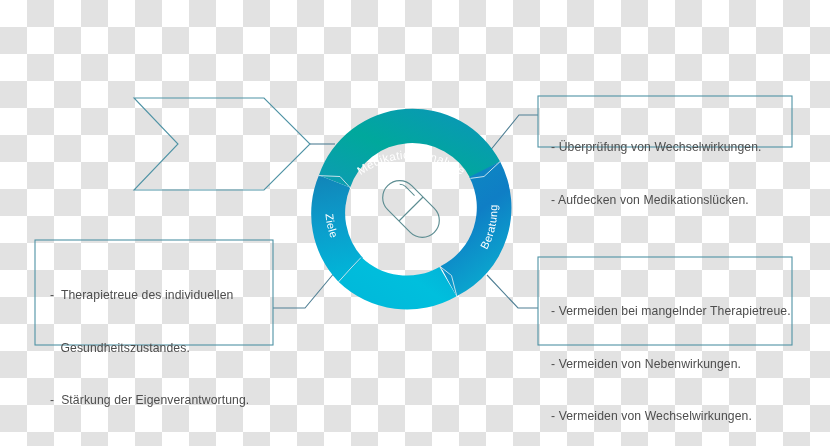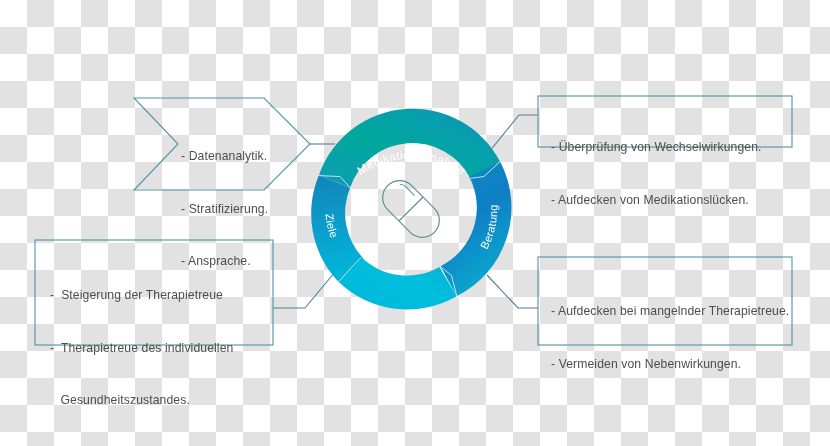--- a/index.html
+++ b/index.html
@@ -142,38 +142,33 @@
       <path d="M 134 98 L 264 98 L 310 144 L 264 190 L 134 190 L 178 144 Z"></path>
 
       <rect x="538" y="96" width="254" height="51"></rect>
 
       <rect x="35" y="240" width="238" height="105"></rect>
 
       <rect x="538" y="257" width="254" height="88"></rect>
     </g>
   </svg>
 
-  <div class="txtbox" style="left:181px; top:113px; width:125px;">
-    <span class="txt-line">- Datenanalytik.</span>
-    <span class="txt-line">- Stratifizierung.</span>
-    <span class="txt-line">- Ansprache.</span>
-  </div>
 
   <div class="txtbox" style="left:551px; top:104px; width:238px;">
     <span class="txt-line">- Überprüfung von Wechselwirkungen.</span>
     <span class="txt-line">- Aufdecken von Medikationslücken.</span>
   </div>
 
   <div class="txtbox" style="left:50px; top:252px; width:222px;">
-    <span class="txt-line">-  Steigerung der Therapietreue</span>
     <span class="txt-line">-  Therapietreue des individuellen</span>
     <span class="txt-line">   Gesundheitszustandes.</span>
     <span class="txt-line">-  Stärkung der Eigenverantwortung.</span>
     
   </div>
 
   <div class="txtbox" style="left:551px; top:268px; width:240px;">
-    <span class="txt-line">- Aufdecken bei mangelnder Therapietreue.</span>
+    <span class="txt-line">- Vermeiden bei mangelnder Therapietreue.</span>
     <span class="txt-line">- Vermeiden von Nebenwirkungen.</span>
+    <span class="txt-line">- Vermeiden von Wechselwirkungen.</span>
     
   </div>
 
 </div>
 
 </body></html>

